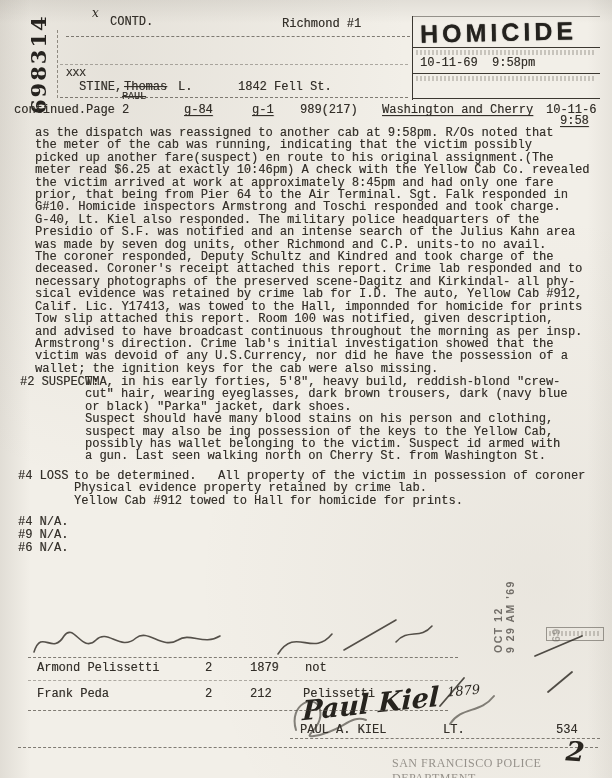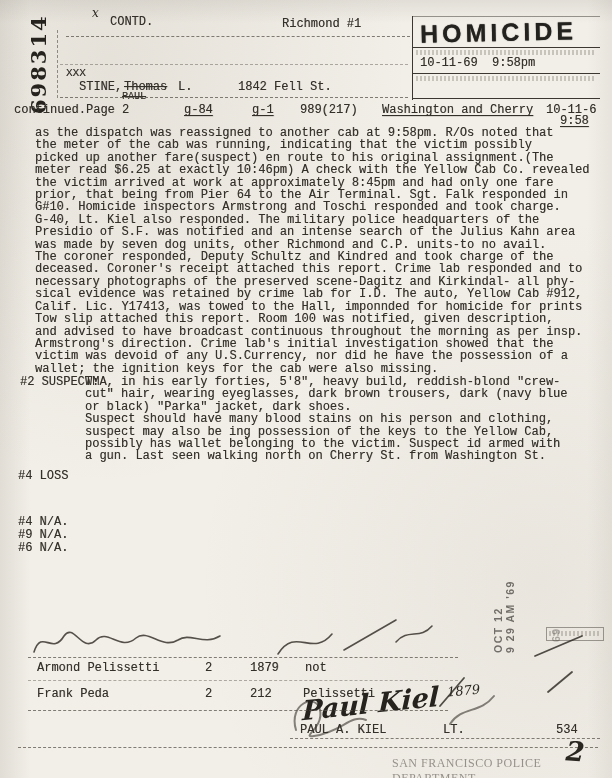--- a/index.html
+++ b/index.html
@@ -114,20 +114,23 @@
   <div class="abs t" style="left:20px;top:376px;">#2 SUSPECT:</div>
   <div class="abs t" style="left:85px;top:376px;width:490px;">WMA, in his early forties, 5'8", heavy build, reddish-blond "crew-
 cut" hair, wearing eyeglasses, dark brown trousers, dark (navy blue
 or black) "Parka" jacket, dark shoes.
 Suspect should have many blood stains on his person and clothing,
 suspect may also be ing possession of the keys to the Yellow Cab,
 possibly has wallet belonging to the victim. Suspect id armed with
 a gun. Last seen walking north on Cherry St. from Washington St.</div>
 
   <div class="abs t" style="left:18px;top:470px;">#4 LOSS</div>
+  <div class="abs t" style="left:74px;top:470px;width:522px;">to be determined.   All property of the victim in possession of coroner
+Physical evidence property retained by crime lab.
+Yellow Cab #912 towed to Hall for homicide for prints.</div>
 
   <div class="abs t" style="left:18px;top:516px;">#4 N/A.</div>
   <div class="abs t" style="left:18px;top:529px;">#9 N/A.</div>
   <div class="abs t" style="left:18px;top:542px;">#6 N/A.</div>
 
   <div class="abs recv" style="left:492px;top:503px;height:150px;">OCT 12
 9 29 AM '69</div>
   <div class="abs recv" style="left:550px;top:612px;height:30px;opacity:.55;">69</div>
 
   <svg class="abs" style="left:28px;top:616px;" width="430" height="44">

